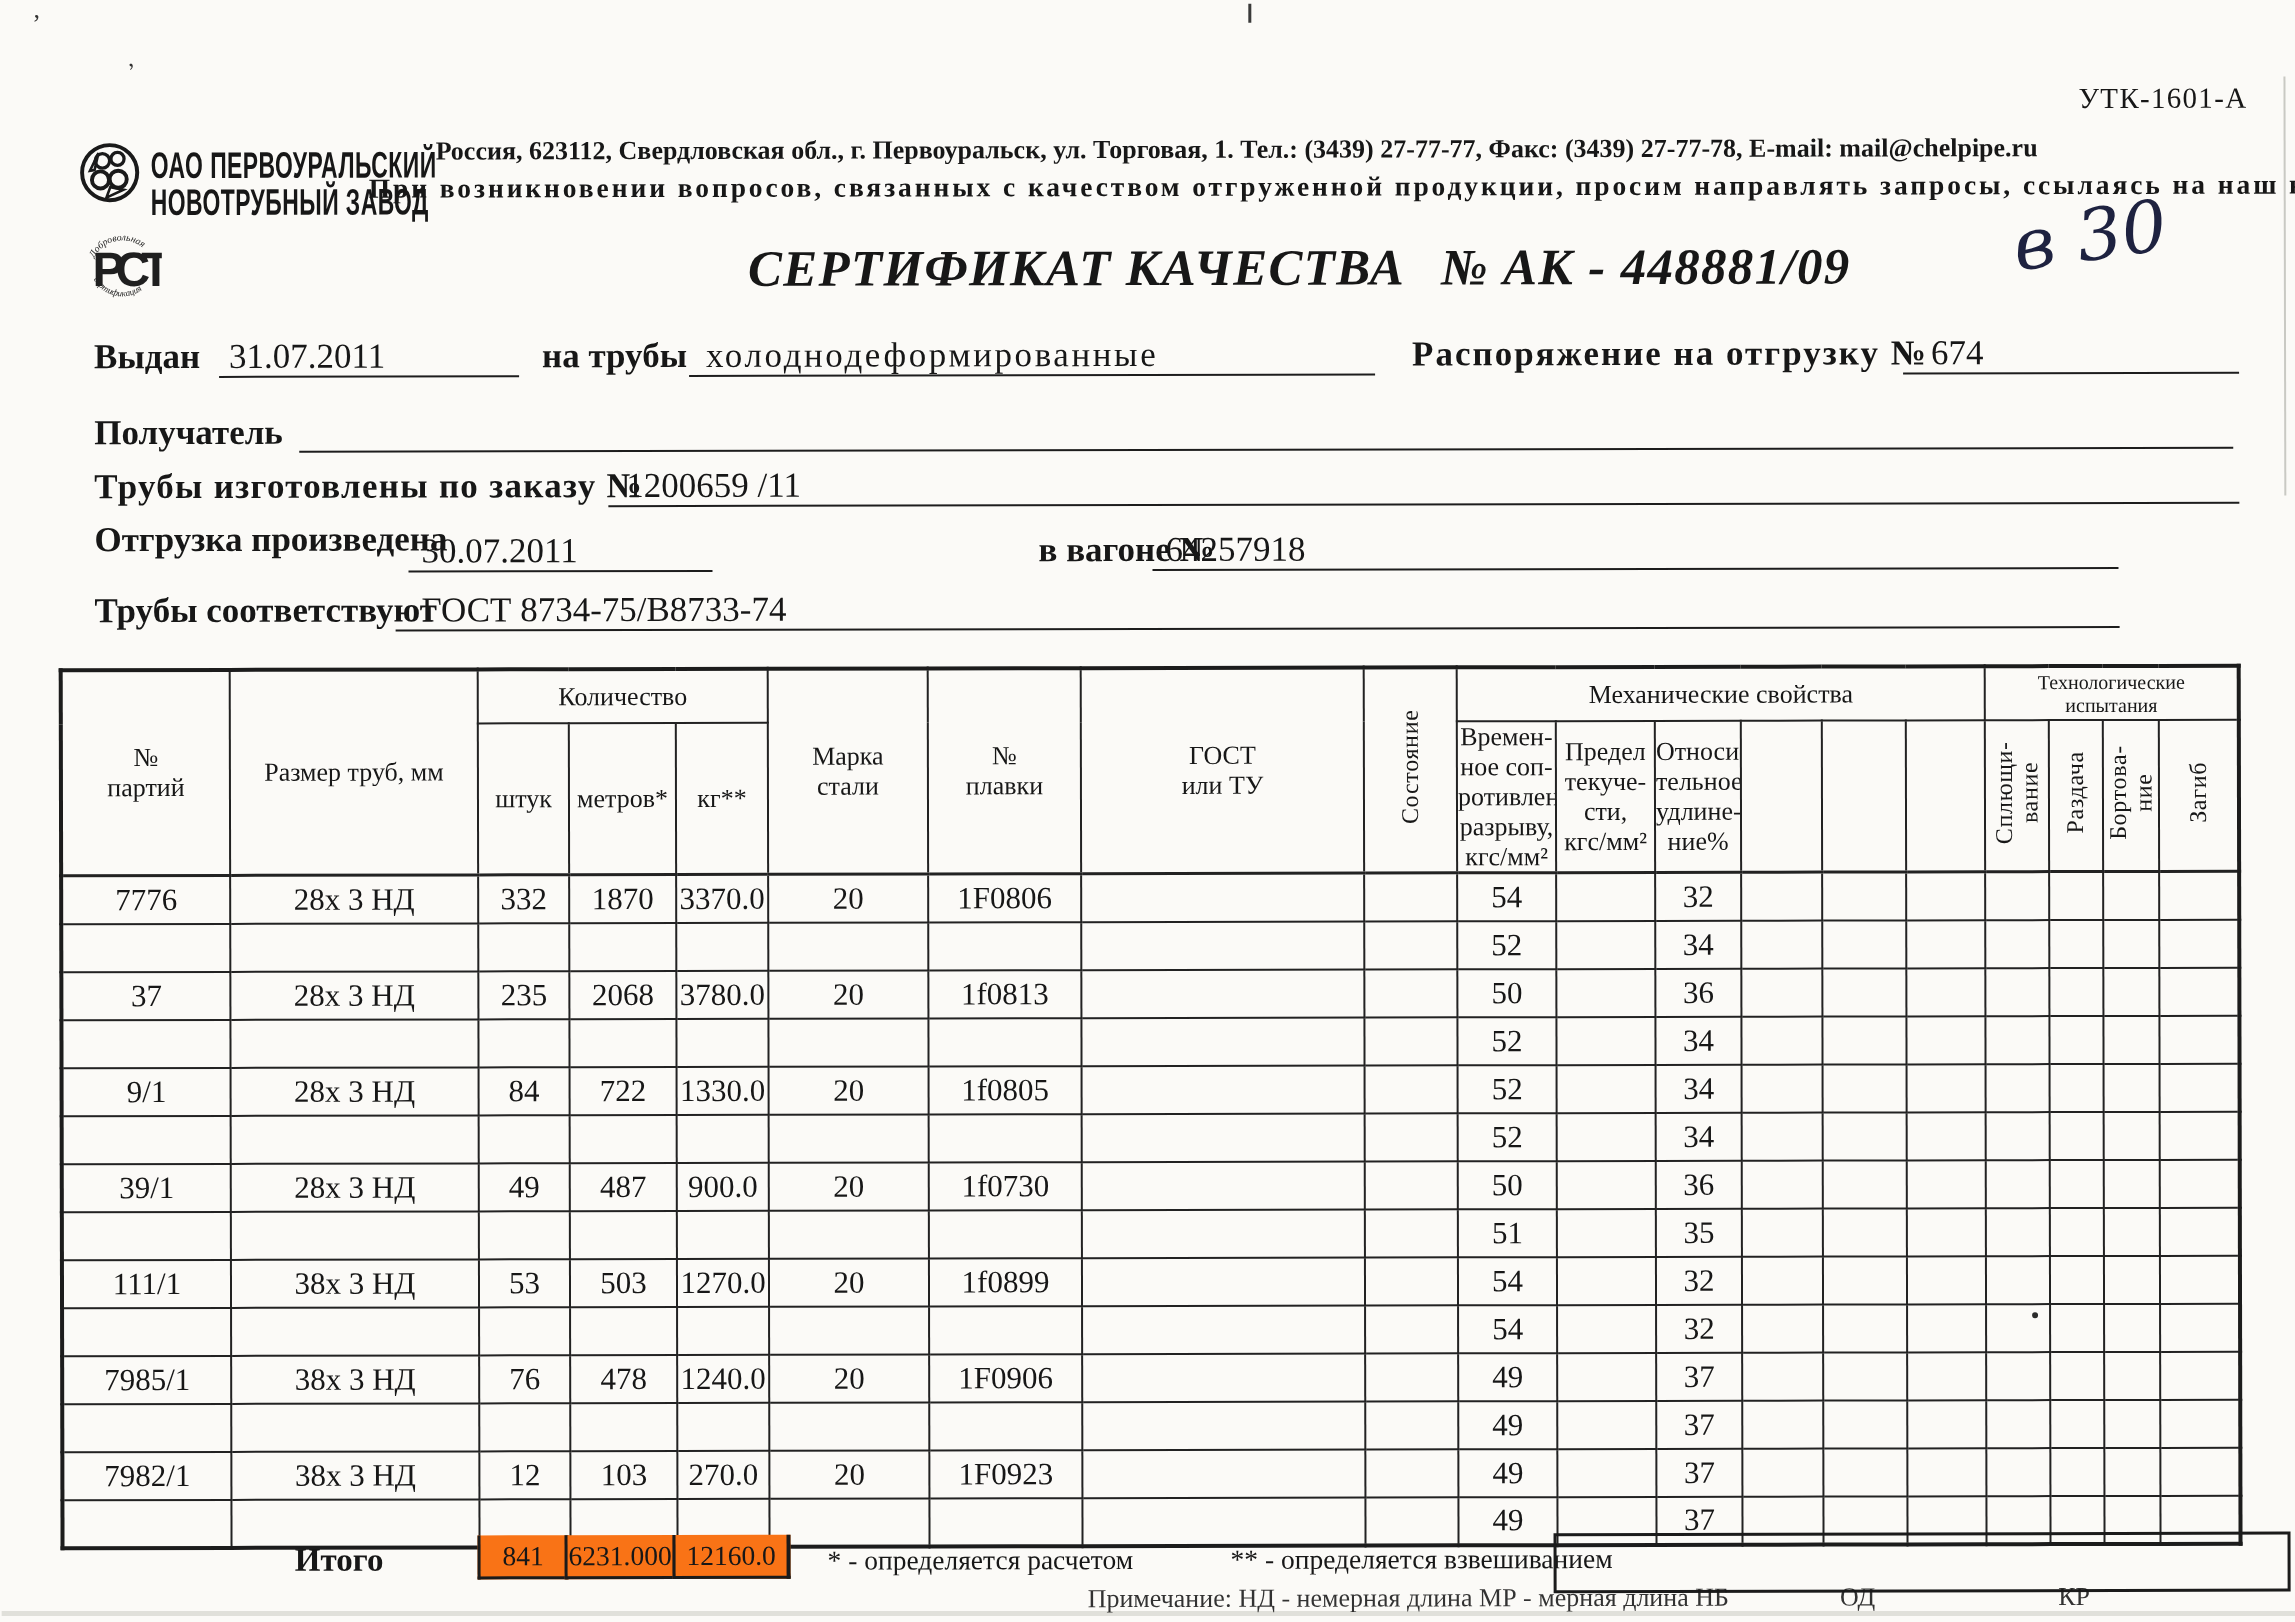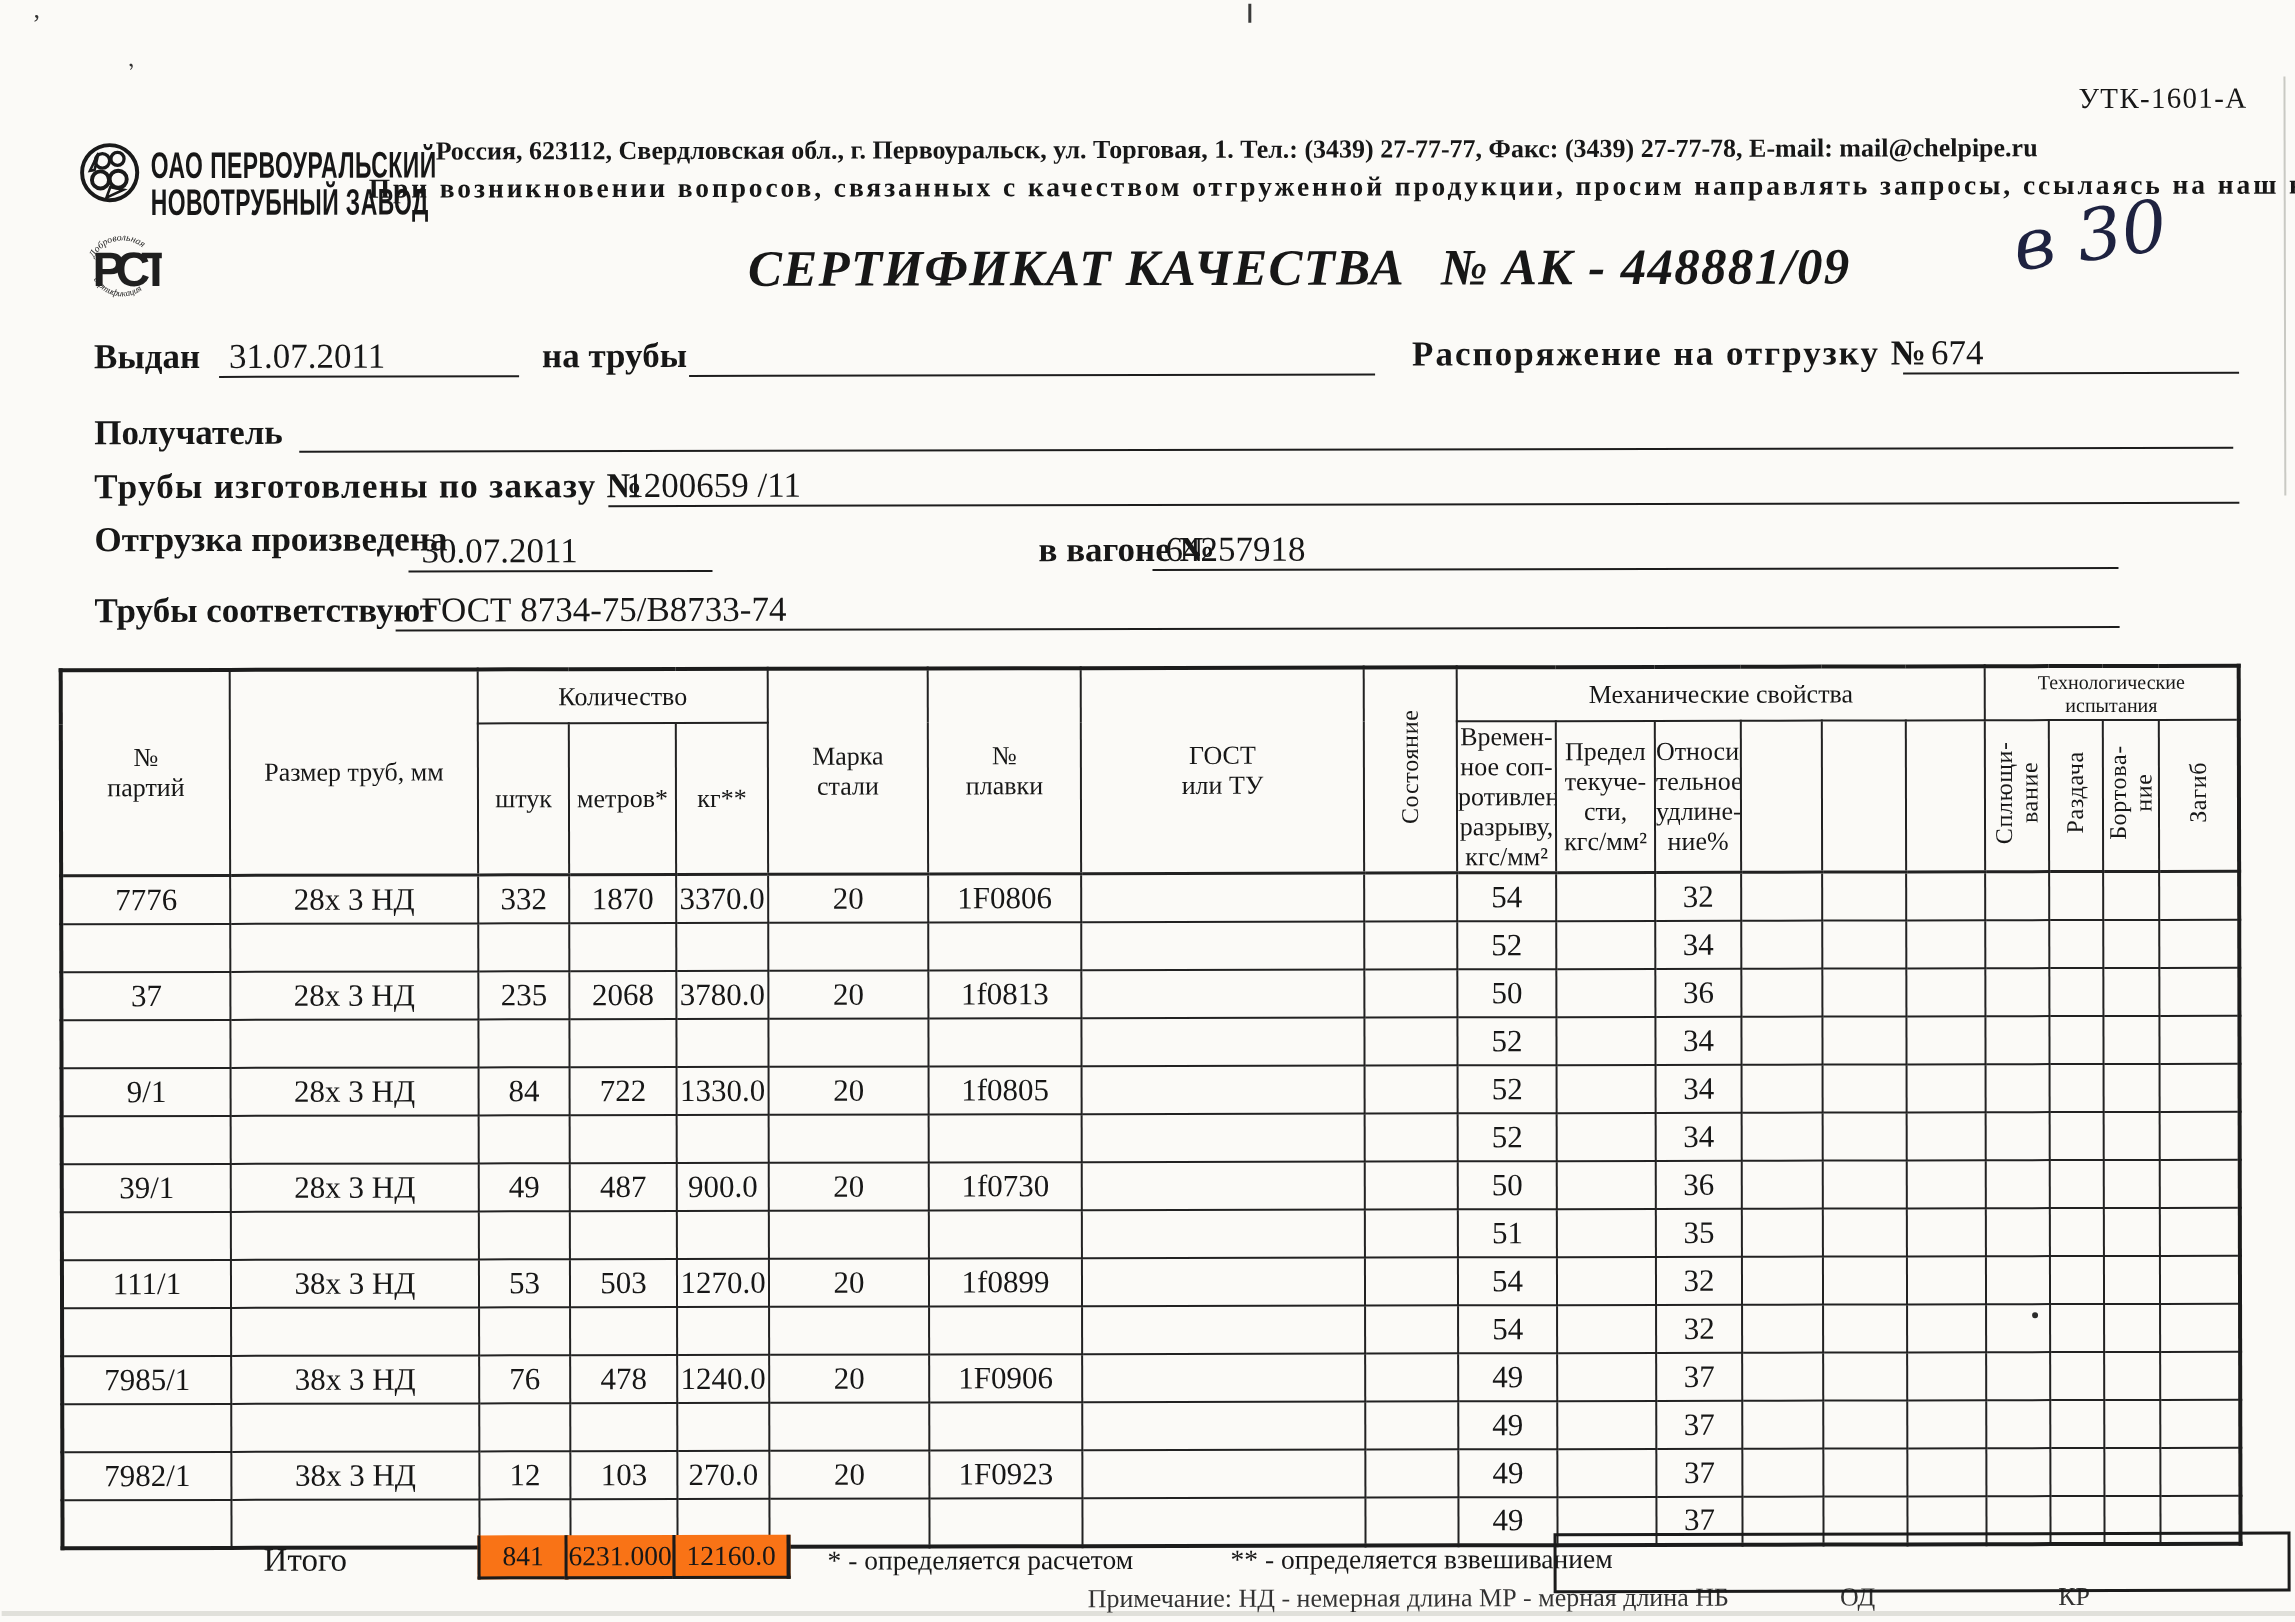--- a/index.html
+++ b/index.html
@@ -47,22 +47,22 @@
     white-space:pre-line;line-height:1.06;font-size:24px;}
   th.vert .vtext{letter-spacing:0.7px;}
   tbody td{font-size:31px;}
   td.c-pcs,th.bL{border-left-width:3.9px;}
   td.c-grade{border-left-width:3.9px;}
   td.c-state{border-left-width:3.9px;}
   td.c-tensile{border-left-width:3.9px;}
   td.c-flat{border-left-width:3.9px;}
 
   
-  .itogo{left:262px;top:1540px;width:151px;text-align:left;
-    font-size:33px;font-weight:normal;}
+  .itogo{left:262px;top:1540px;width:151px;text-align:center;
+    font-size:33px;font-weight:bold;}
   .tot-box{position:absolute;top:1534px;height:44px;box-sizing:border-box;
     border:3.3px solid #1b1b1b;border-top:none;display:flex;align-items:center;
     justify-content:center;font-size:27.5px;background:#f97316;}
   .fnote{font-size:27.5px;white-space:nowrap;}
   .big-box{left:1552px;top:1534px;width:737px;height:60px;
     box-sizing:border-box;border:3.9px solid #1b1b1b;}
   .note-clip{left:1086px;top:1584px;width:1207px;height:31px;overflow:hidden;
     opacity:.88;}
   .note-clip .txt{font-size:26px;white-space:nowrap;}
   .note-clip .g1{margin-left:111px;} .note-clip .g2{margin-left:183px;}
@@ -125,20 +125,21 @@
   <div class="abs title-row">
     <span>СЕРТИФИКАТ КАЧЕСТВА</span><span class="num">№  АК - 448881/09</span>
   </div>
 
   <div class="abs handwritten">в 30</div>
 
   <div class="abs flabel" style="left:95px;top:335px;">Выдан</div>
   <div class="abs fvalue" style="left:230px;top:335px;">31.07.2011</div>
   <div class="abs uline" style="left:220px;top:374px;width:300px;"></div>
   <div class="abs flabel" style="left:543px;top:335px;">на трубы</div>
+  <div class="abs fvalue" style="left:707px;top:335px;letter-spacing:2.6px;">холоднодеформированные</div>
   <div class="abs uline" style="left:690px;top:374px;width:686px;"></div>
   <div class="abs flabel" style="left:1413px;top:335px;letter-spacing:2px;">Распоряжение на отгрузку №</div>
   <div class="abs fvalue" style="left:1932px;top:335px;">674</div>
   <div class="abs uline" style="left:1904px;top:374px;width:336px;"></div>
 
   <div class="abs flabel" style="left:95px;top:411px;">Получатель</div>
   <div class="abs fvalue" style="left:314px;top:411px;"></div>
   <div class="abs uline" style="left:300px;top:449px;width:1934px;"></div>
 
   <div class="abs flabel" style="left:95px;top:465px;letter-spacing:1.3px;">Трубы изготовлены по заказу №</div>

